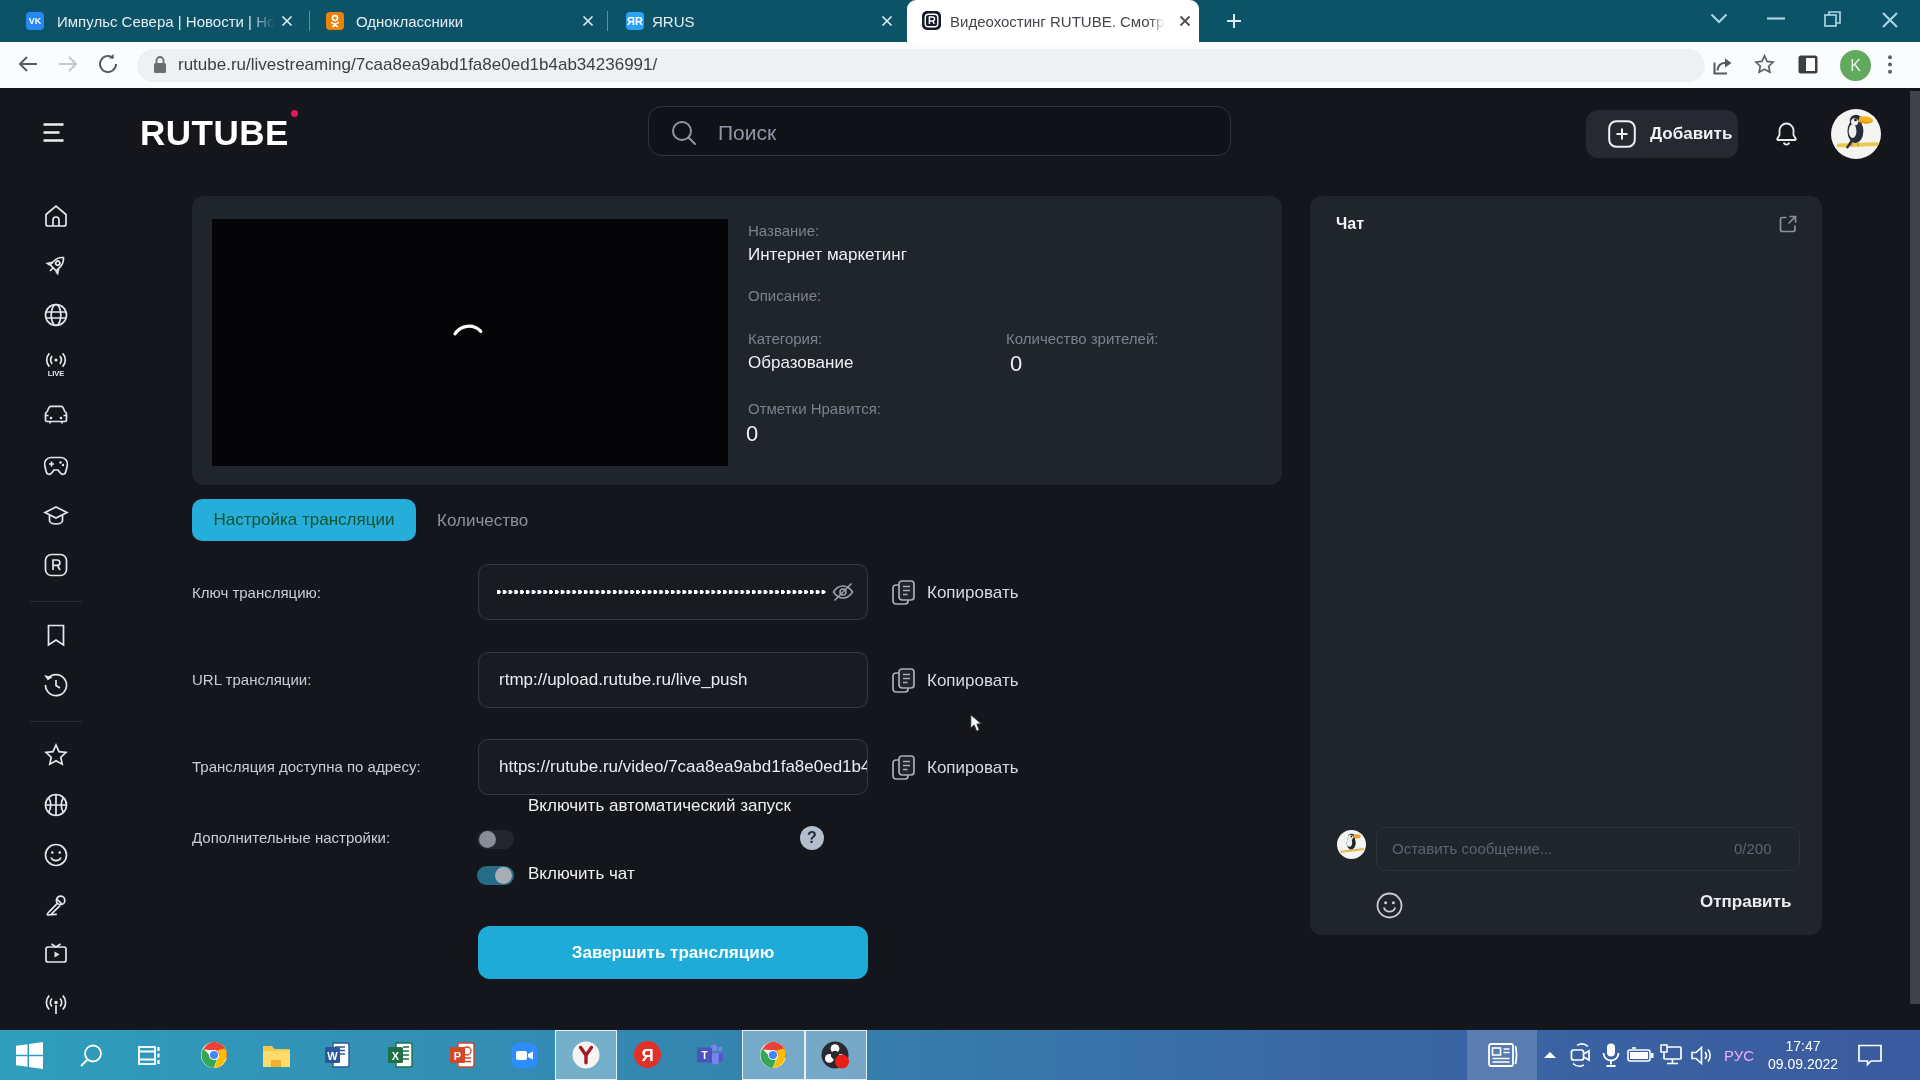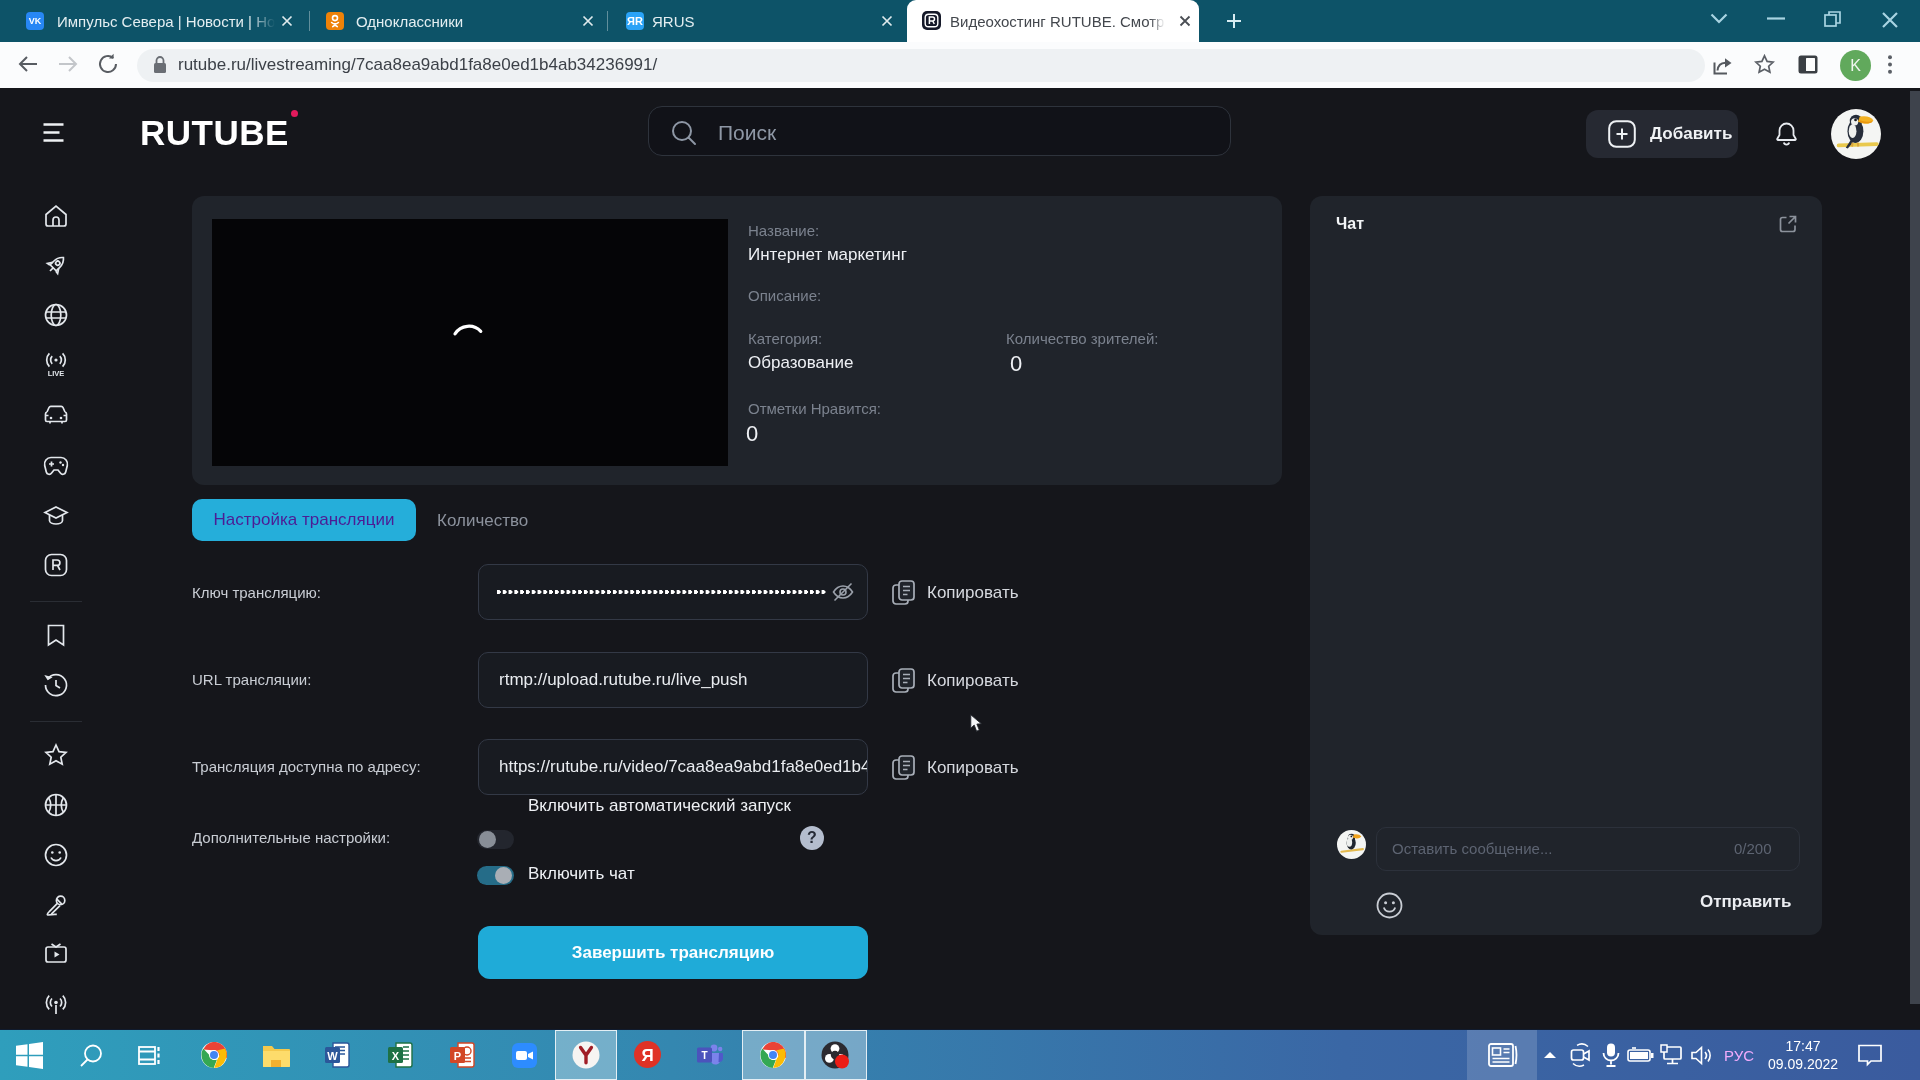--- a/index.html
+++ b/index.html
@@ -291,21 +291,21 @@
   <div class="glabel abs" style="left:748px; top:222px;">Название:</div>
   <div class="wtext abs" style="left:748px; top:245px;">Интернет маркетинг</div>
   <div class="glabel abs" style="left:748px; top:287px;">Описание:</div>
   <div class="glabel abs" style="left:748px; top:330px;">Категория:</div>
   <div class="wtext abs" style="left:748px; top:353px;">Образование</div>
   <div class="glabel abs" style="left:1006px; top:330px;">Количество зрителей:</div>
   <div class="wtext abs" style="left:1010px; top:351px; font-size:22px;">0</div>
   <div class="glabel abs" style="left:748px; top:400px;">Отметки Нравится:</div>
   <div class="wtext abs" style="left:746px; top:421px; font-size:22px;">0</div>
 
-  <div class="abs" style="left:192px; top:499px; width:224px; height:42px; background:#25aeda; border-radius:10px; text-align:center; line-height:42px; color:#4c1d95; font-size:17px;">Настройка трансляции</div>
+  <div class="abs" style="left:192px; top:499px; width:224px; height:42px; background:#25aeda; border-radius:10px; text-align:center; line-height:42px; color:#14532d; font-size:17px;">Настройка трансляции</div>
   <div class="abs" style="left:437px; top:511px; font-size:17px; color:#8b919c;">Количество</div>
 
   <div class="glabel abs" style="left:192px; top:584px; color:#c9cdd4;">Ключ трансляцию:</div>
   <div class="input" style="top:564px;" id="keyfield"></div>
   <div class="abs" style="left:496px; top:589px; width:330px; height:6px; background:radial-gradient(circle 2.1px at 2.6px 3px, #fff 96%, transparent) left center / 5.8px 6px repeat-x;"></div>
   <svg class="abs" style="left:830px; top:581px;" width="26" height="22" viewBox="0 0 26 22">
       <path d="M3.5 11 c2.5 -4 6 -6 9.5 -6 s7 2 9.5 6 c-2.5 4 -6 6 -9.5 6 s-7 -2 -9.5 -6 z" fill="none" stroke="#9aa0aa" stroke-width="1.6"></path>
       <circle cx="13" cy="11" r="3" fill="none" stroke="#9aa0aa" stroke-width="1.6"></circle>
       <path d="M4.5 19.5 L21.5 2.5" stroke="#9aa0aa" stroke-width="1.6"></path>
     </svg>

